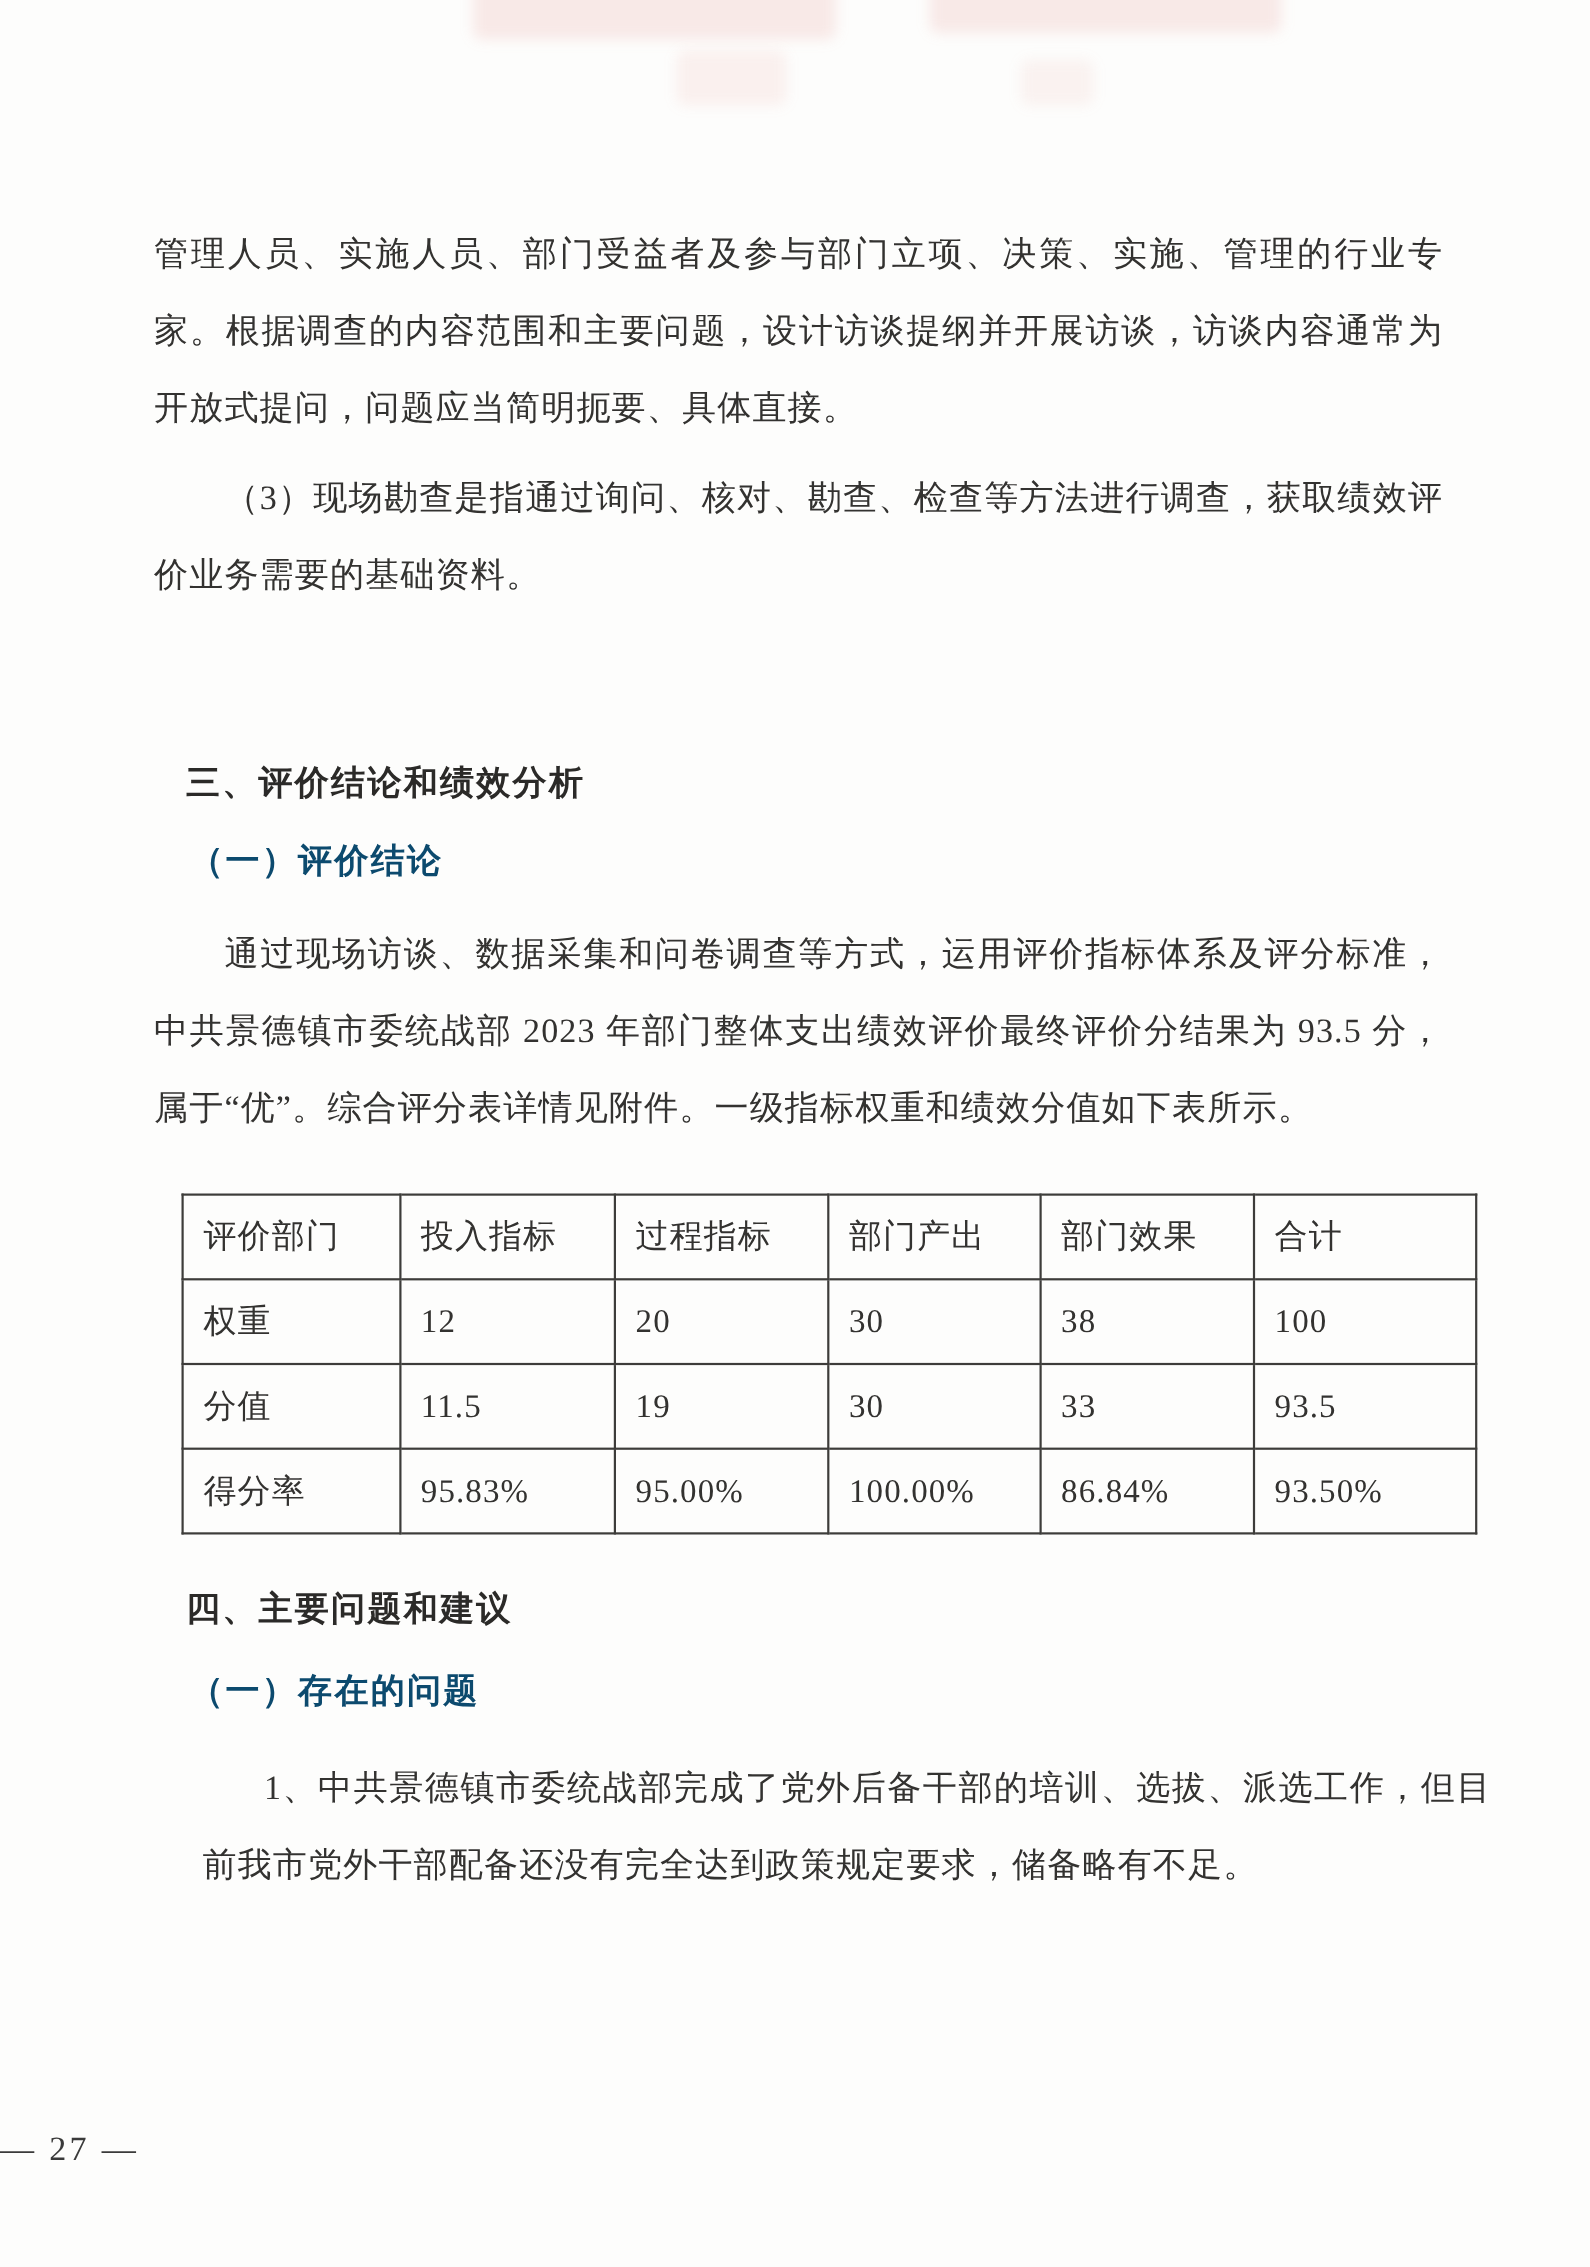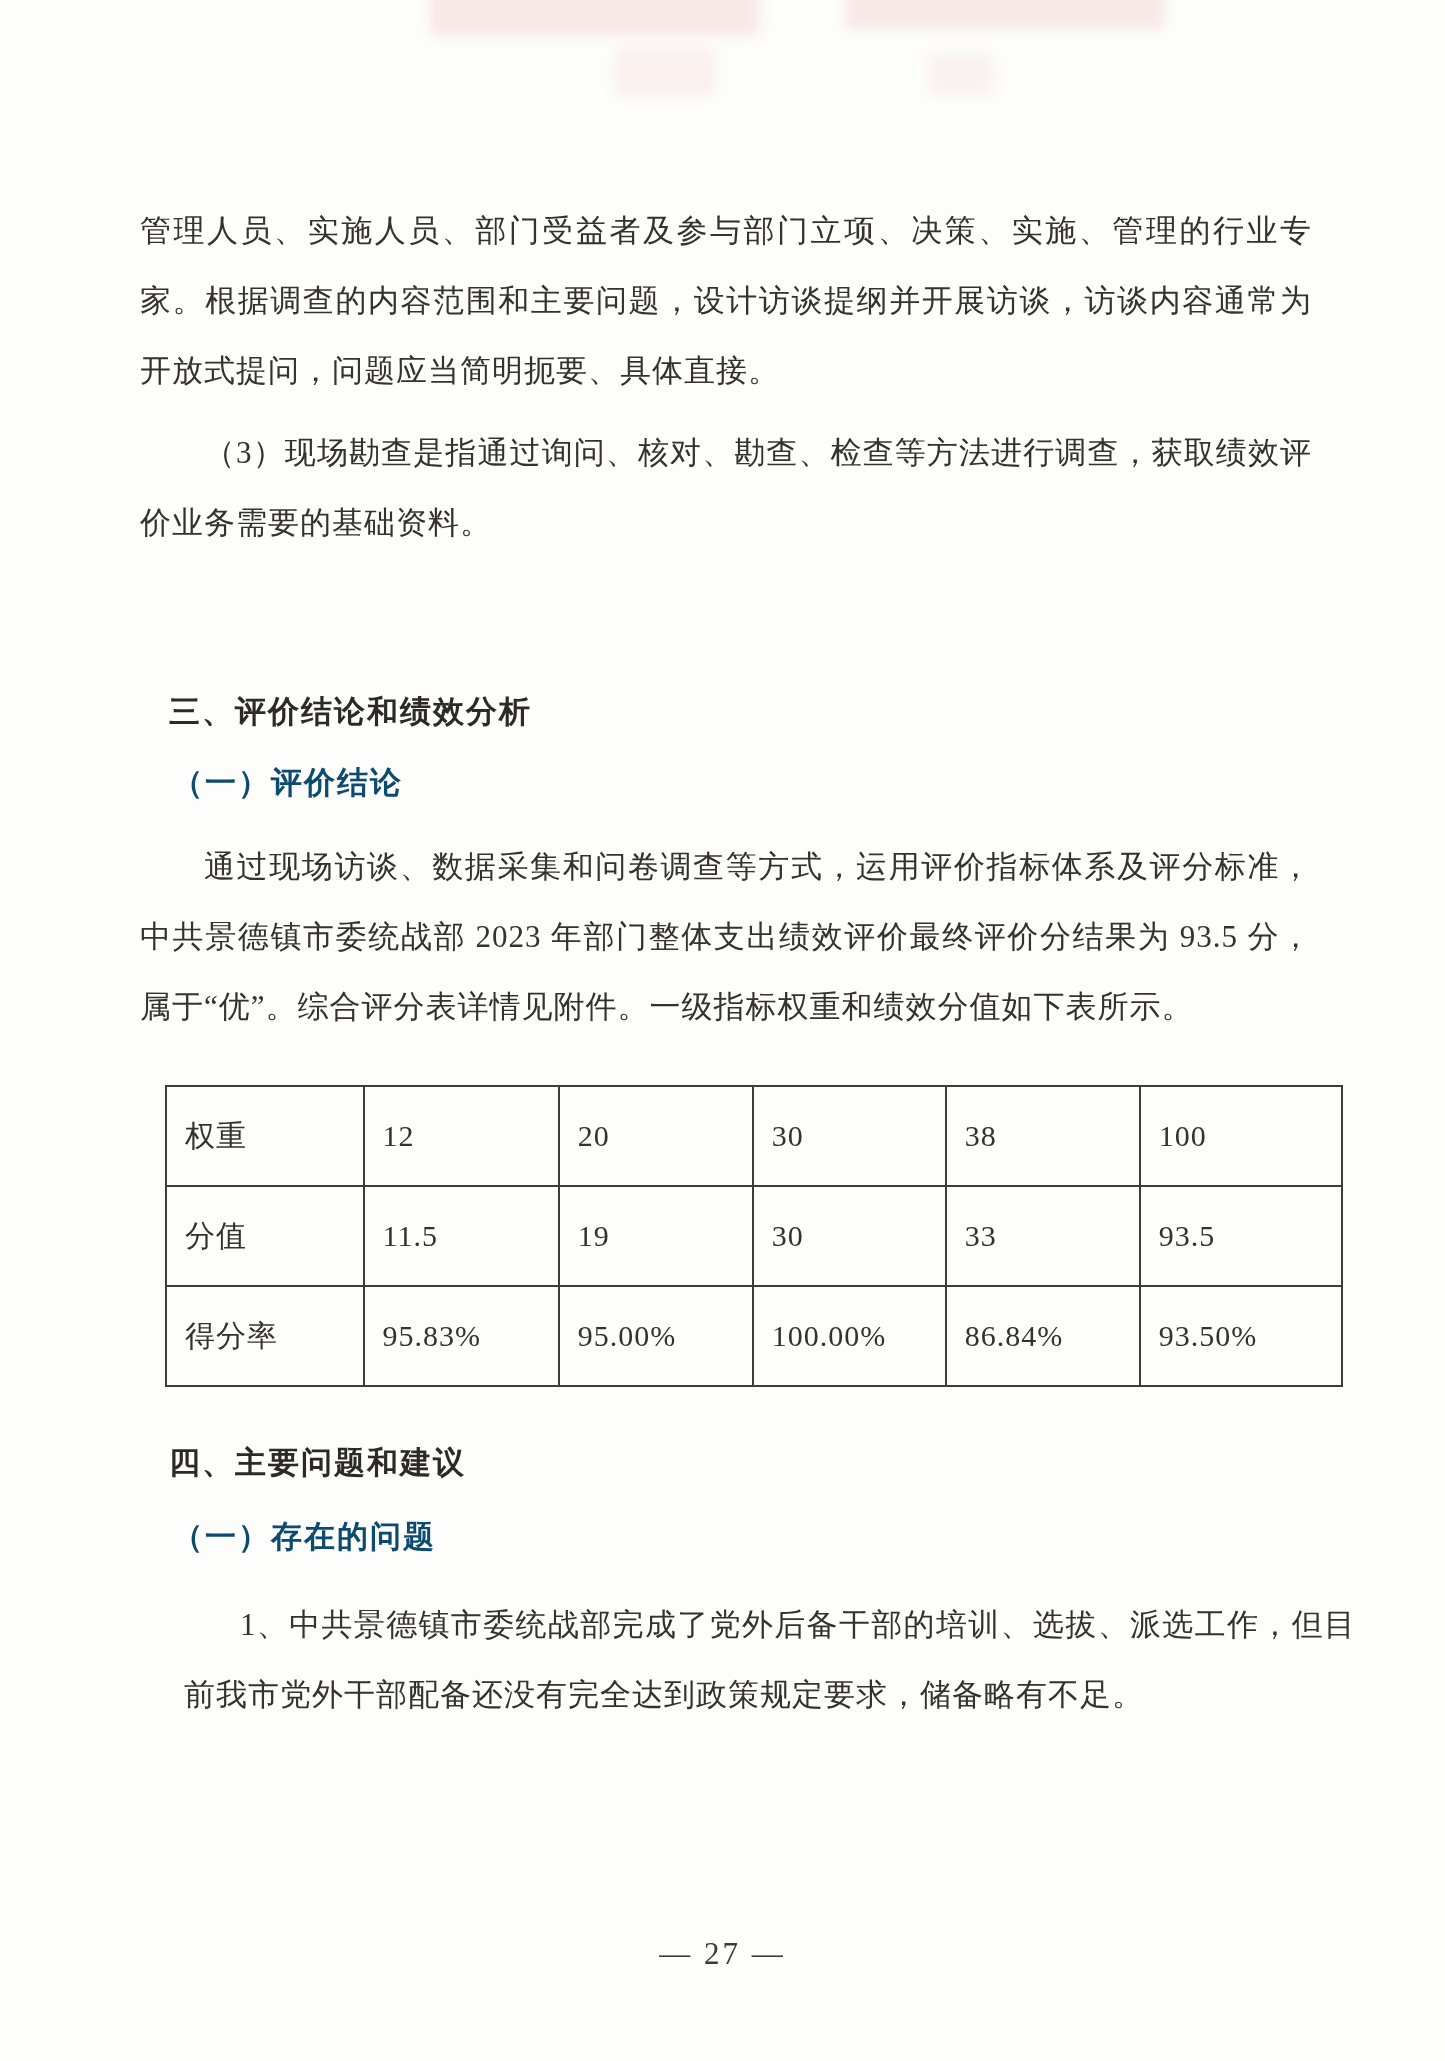--- a/index.html
+++ b/index.html
@@ -83,21 +83,20 @@
     color: #333230;
     overflow: hidden;
     white-space: nowrap;
   }
 
   .footer {
     position: absolute;
     top: 1936px;
     left: 0;
     width: 100%;
-    text-align: center;
     font-size: 31px;
     letter-spacing: 3px;
     color: #3a3a3a;
   }
 </style>
 </head>
 <body>
 
 <div class="page">
 
@@ -120,20 +119,28 @@
   <table class="score">
     <colgroup>
       <col style="width:16.8%">
         <col style="width:16.6%">
         <col style="width:16.5%">
       <col style="width:16.4%">
         <col style="width:16.5%">
         <col style="width:17.2%">
     </colgroup>
     <tbody>
+        <tr>
+      <th>评价部门</th>
+      <th>投入指标</th>
+      <th>过程指标</th>
+      <th>部门产出</th>
+      <th>部门效果</th>
+      <th>合计</th>
+    </tr>
     <tr>
       <td>权重</td>
       <td>12</td>
       <td>20</td>
       <td>30</td>
       <td>38</td>
       <td>100</td>
     </tr>
     <tr>
       <td>分值</td>

